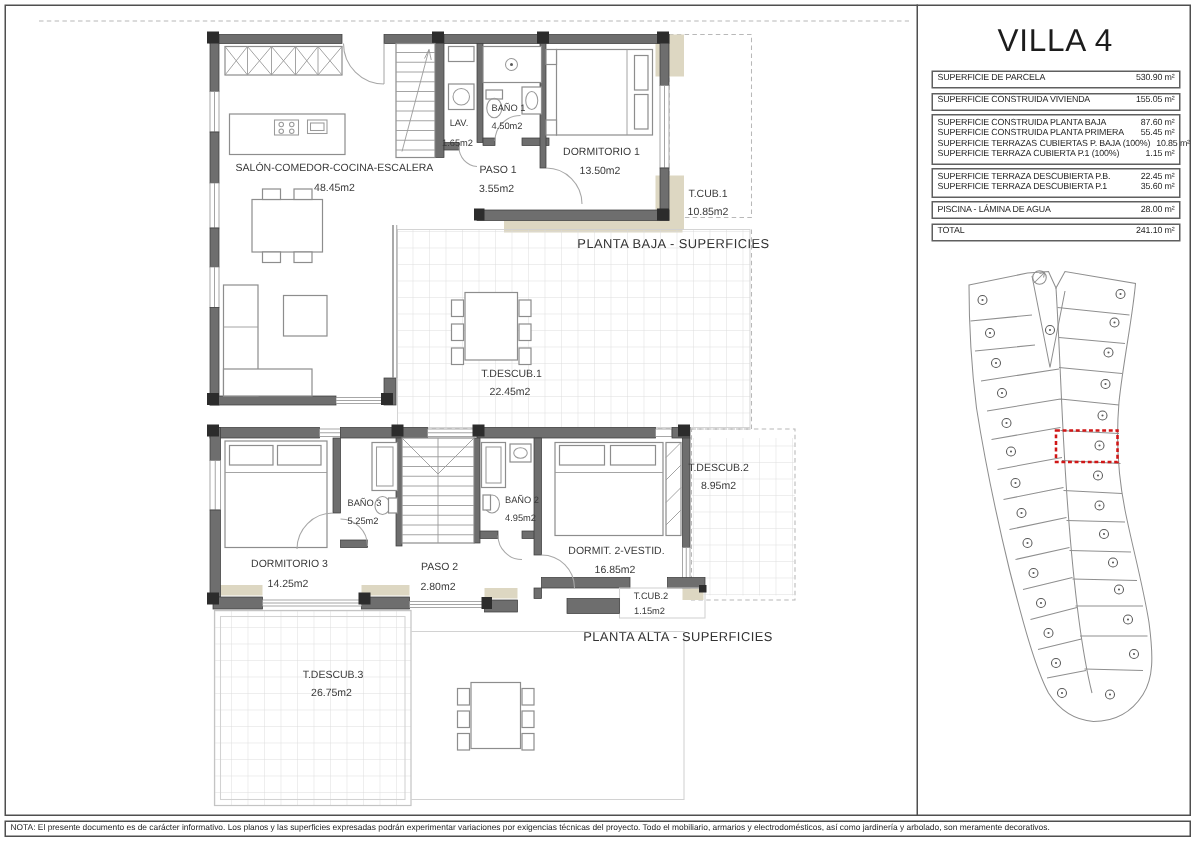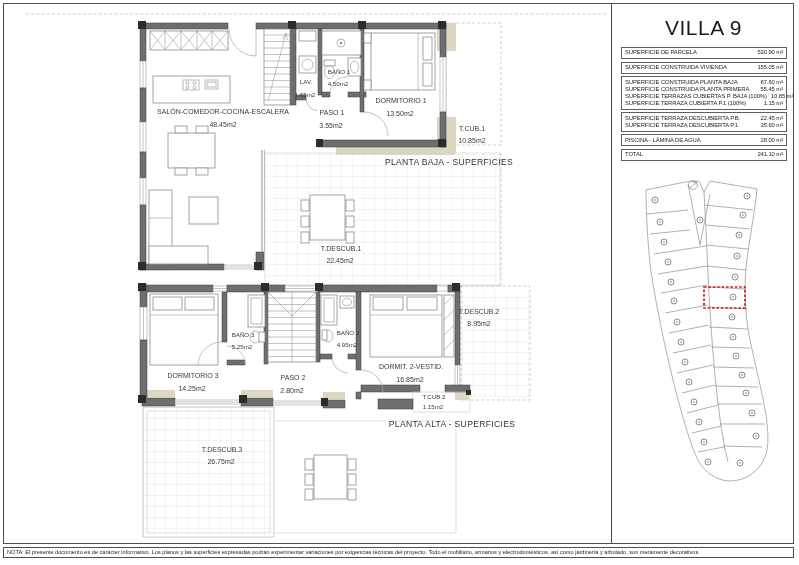--- a/index.html
+++ b/index.html
@@ -335,21 +335,21 @@
         <text class="lbl" x="222" y="452" text-anchor="middle">T.DESCUB.3</text>
         <text class="lbl" x="221" y="464" text-anchor="middle">26.75m2</text>
       </g>
       <text class="ptitle" x="452" y="427" text-anchor="middle">PLANTA ALTA - SUPERFICIES</text>
     </g>
   </svg>
 
   <div class="vline"></div>
 
   <div class="right-panel">
-    <div class="villa-title">VILLA 9</div>
+    <div class="villa-title">VILLA 4</div>
 
     <div class="surface-table">
       <div class="tgroup">
         <div class="trow">
             <span>SUPERFICIE DE PARCELA</span>
             <span class="tval">530.90 m²</span>
           </div>
       </div>
       <div class="tgroup">
         <div class="trow">

